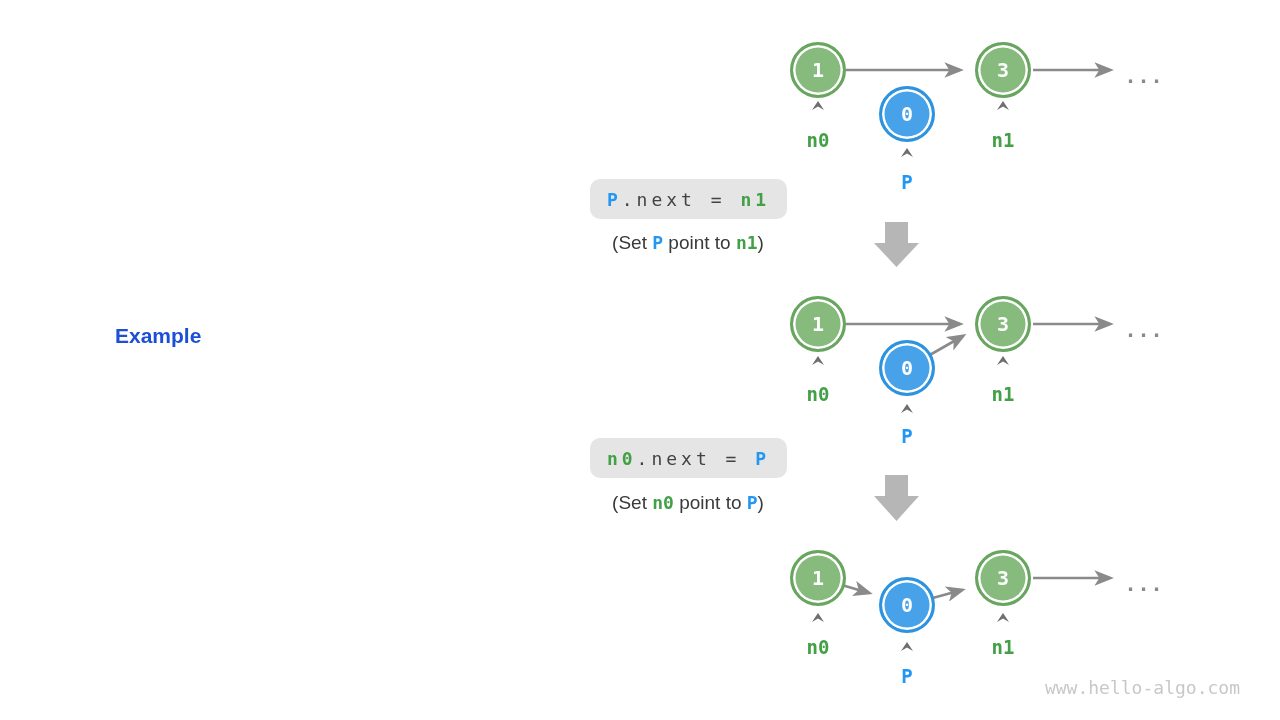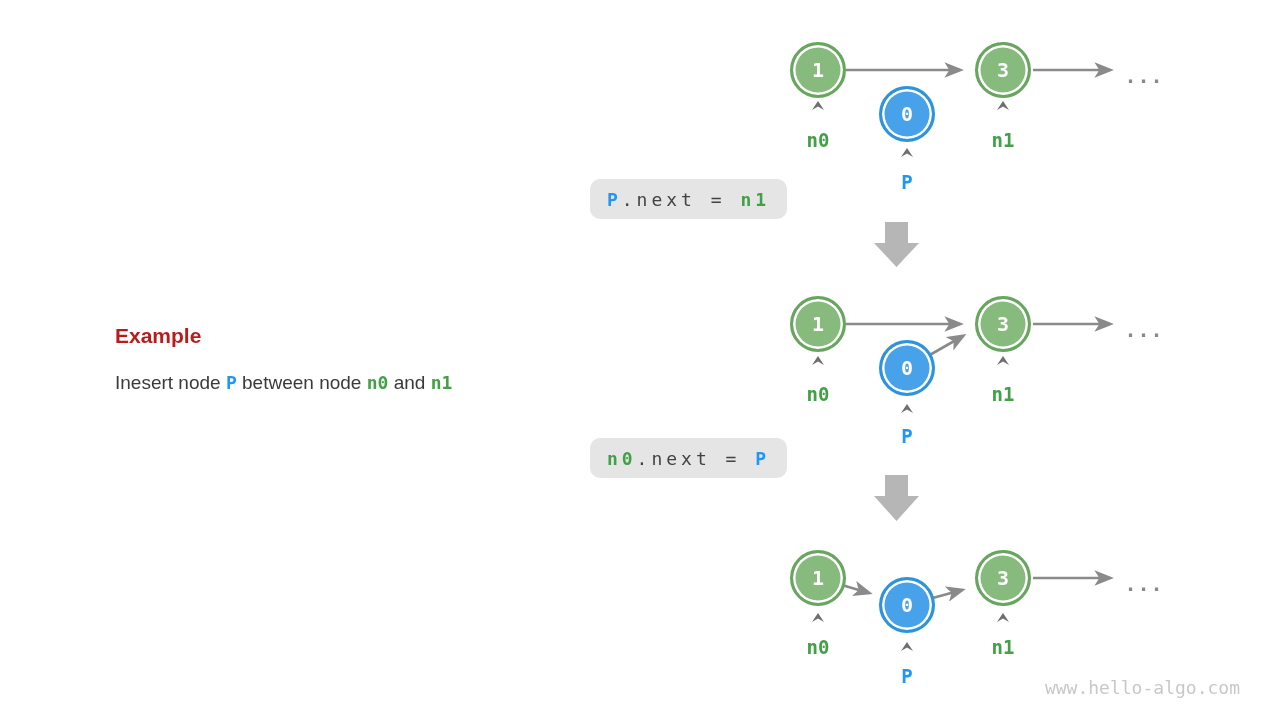--- a/index.html
+++ b/index.html
@@ -51,21 +51,21 @@
 
   .caption{
     position:absolute;left:568px;width:240px;text-align:center;
     font-size:19px;color:var(--text-dark);white-space:pre;line-height:22px;
   }
   .caption .mono{font-family:"DejaVu Sans Mono",monospace;font-weight:bold;font-size:18px;}
 
   
   .example-title{
     position:absolute;left:115px;top:323px;margin:0;
-    font-size:21px;font-weight:bold;color:#b91c1c;line-height:26px;
+    font-size:21px;font-weight:bold;color:#1d4ed8;line-height:26px;
   }
   .example-sentence{
     position:absolute;left:115px;top:371px;margin:0;
     font-size:19px;color:var(--text-dark);white-space:pre;line-height:24px;
   }
   .example-sentence .mono{font-family:"DejaVu Sans Mono",monospace;font-weight:bold;font-size:18px;}
 
   .watermark{
     position:absolute;right:40px;top:677px;
     font-family:"DejaVu Sans Mono",monospace;font-size:18px;color:var(--watermark-gray);
@@ -99,25 +99,26 @@
     <line class="thin" x1="907" y1="605" x2="962" y2="590" marker-end="url(#ah)"></line>
     <line class="thin" x1="1033" y1="578" x2="1110" y2="578" marker-end="url(#ah)"></line>
 
     <path class="block-arrow" d="M885 222 L908 222 L908 243 L919 243 L896.5 267 L874 243 L885 243 Z"></path>
     <path class="block-arrow" d="M885 475 L908 475 L908 496 L919 496 L896.5 521 L874 496 L885 496 Z"></path>
   </svg>
 
   <div class="layer">
 
     <h2 class="example-title">Example</h2>
-    <p class="example-sentence"><span>Inesert node </span><span class="mono blue-t">P</span><span> between node </span><span class="mono green-t">n0</span><span> and </span><span class="mono green-t">n1</span></p>
 
     <div class="codebox" style="top:179px;"><span class="b blue-t">P</span><span>.next = </span><span class="b green-t">n1</span></div>
+    <div class="caption" style="top:232px;"><span>(Set </span><span class="mono blue-t">P</span><span> point to </span><span class="mono green-t">n1</span><span>)</span></div>
 
     <div class="codebox" style="top:438px;"><span class="b green-t">n0</span><span>.next = </span><span class="b blue-t">P</span></div>
+    <div class="caption" style="top:492px;"><span>(Set </span><span class="mono green-t">n0</span><span> point to </span><span class="mono blue-t">P</span><span>)</span></div>
 
     <div class="node green" style="left:790px;top:42px;">
         <span>1</span>
       </div>
     <div class="node green" style="left:975px;top:42px;">
         <span>3</span>
       </div>
     <div class="node blue" style="left:879px;top:86px;">
         <span>0</span>
       </div>

